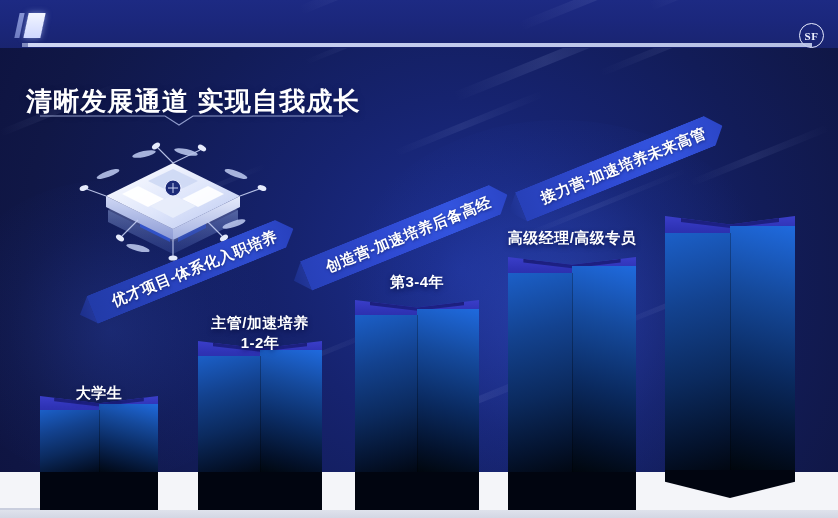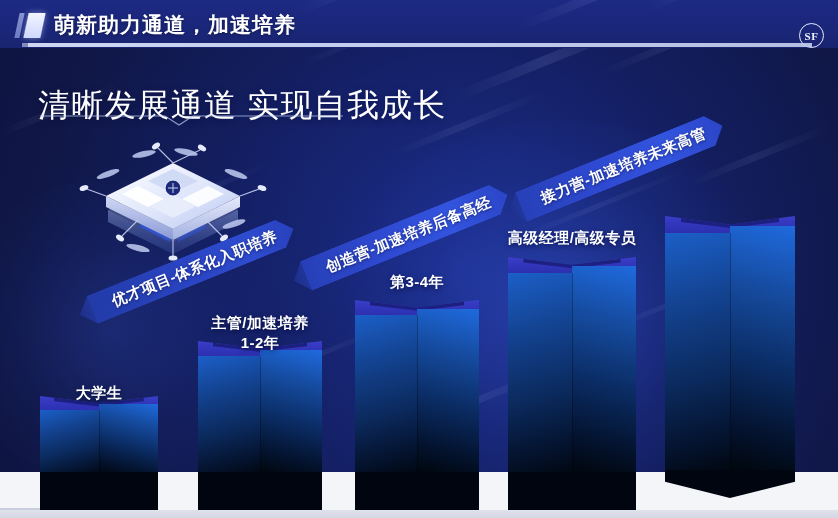--- a/index.html
+++ b/index.html
@@ -79,22 +79,22 @@
     width:25px; height:25px; border-radius:50%;
     border:1.6px solid #e8ecff;
     display:flex; align-items:center; justify-content:center;
     color:#eef1ff; font-size:11px; font-weight:bold; letter-spacing:.5px;
     font-family:"Liberation Serif","DejaVu Serif",serif;
     margin-top:11px;
   }
 
   
   .headline{
-    position:absolute; left:38px; top:84px;
-    font-size:32px; font-weight:normal; color:#ffffff;
+    position:absolute; left:26px; top:84px;
+    font-size:26px; font-weight:bold; color:#ffffff;
     letter-spacing:1.2px; white-space:nowrap;
     text-shadow:0 2px 6px rgba(0,10,60,.6);
   }
   .headline-rule{
     position:absolute; left:40px; top:115px; width:303px; height:11px;
     pointer-events:none;
   }
 
   
   .ribbon{
@@ -207,21 +207,20 @@
     <div class="streak sh" style="left:0px;top:130px;width:130px;"></div>
     <div class="streak thin" style="left:600px;top:330px;width:165px;"></div>
     <div class="streak sh" style="left:420px;top:420px;width:145px;"></div>
   </div>
 
   <div class="titlebar">
     <div class="tb-streak" style="left:300px;top:6px;width:170px;"></div>
     <div class="tb-streak" style="left:520px;top:22px;width:200px;"></div>
     <div class="tb-streak" style="left:650px;top:2px;width:150px;"></div>
     <div class="title-accent"></div>
-    <div class="title-text">萌新助力通道，加速培养</div>
     <div class="sf-logo">SF</div>
   </div>
   <div class="title-rule"></div>
 
   <div class="headline">清晰发展通道 实现自我成长</div>
   <svg class="headline-rule" viewBox="0 0 303 11">
     <path d="M0 1 H125 L139 10 L153 1 H303" fill="none" stroke="#b8c4f0" stroke-width="1.2" opacity="0.75"></path>
   </svg>
 
   <div class="chip">

